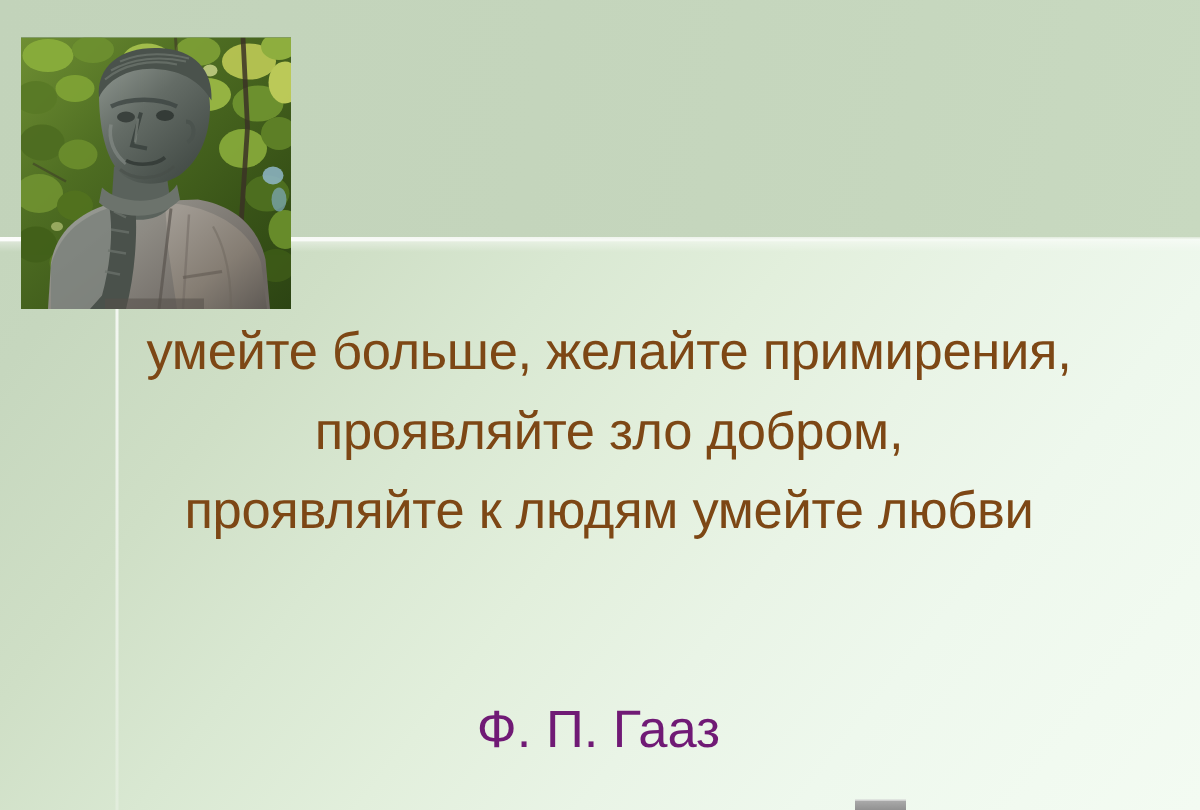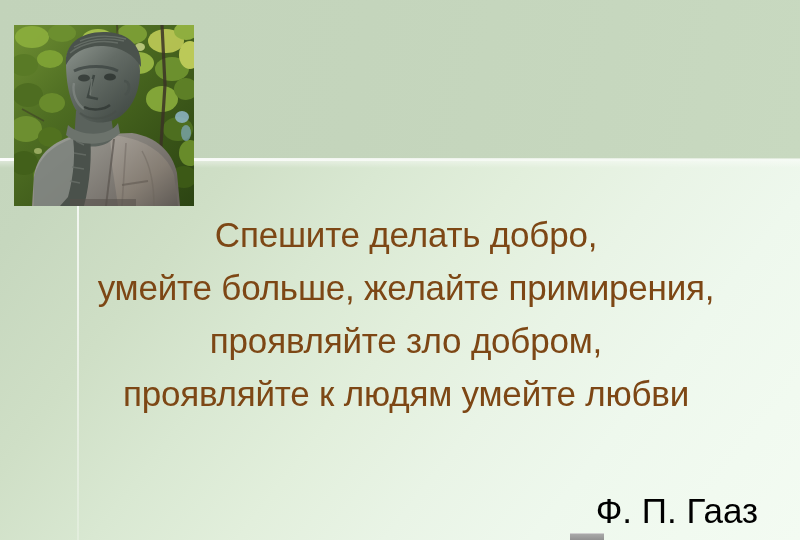--- a/index.html
+++ b/index.html
@@ -111,24 +111,24 @@
     display: block;
     color: #7d4715;
     font-size: 35px;
     line-height: 53px;
     white-space: nowrap;
     letter-spacing: -0.2px;
   }
   .attribution {
     position: absolute;
     left: 40px;
-    top: 484px;
+    top: 460px;
     width: 718px;
-    text-align: right;
-    color: #000000;
+    text-align: center;
+    color: #701a75;
     font-size: 35px;
     line-height: 53px;
     white-space: nowrap;
   }
 
   
   .bottom-clip {
     position: absolute;
     left: 570px;
     top: 533px;
@@ -250,21 +250,20 @@
 
       <path d="M66 88 C76 96 92 95 102 86" stroke="#474f4a" stroke-width="2" fill="none" opacity="0.6"></path>
 
       <path d="M110 56 C116 56 117 66 111 70" stroke="#4b534e" stroke-width="2.6" fill="none"></path>
 
       <rect x="56" y="174" width="66" height="7" fill="#55504b" opacity="0.55"></rect>
     </svg>
   </div>
 
   <div class="quote">
-    <span class="quote-line">Спешите делать добро,</span>
     <span class="quote-line">умейте больше, желайте примирения,</span>
     <span class="quote-line">проявляйте зло добром,</span>
     <span class="quote-line">проявляйте к людям умейте любви</span>
   </div>
 
   <div class="attribution">Ф. П. Гааз</div>
 
   <div class="bottom-clip"></div>
 
 </div>

